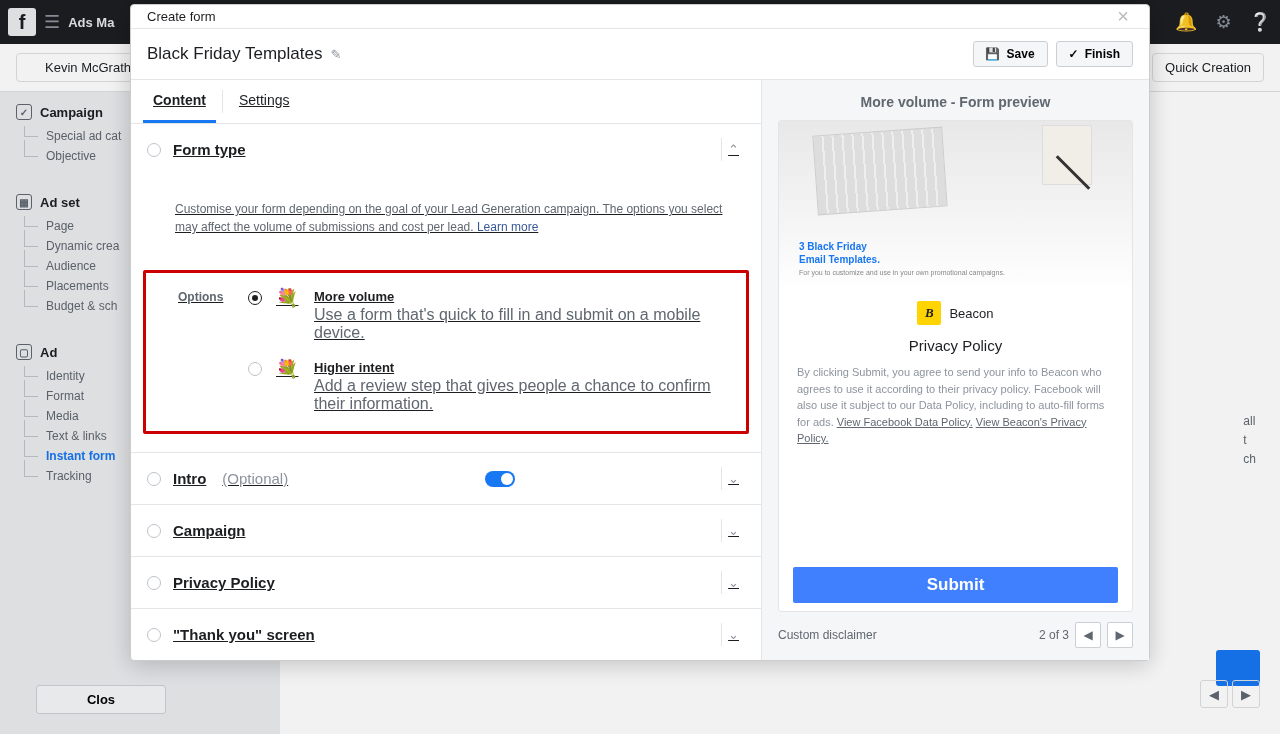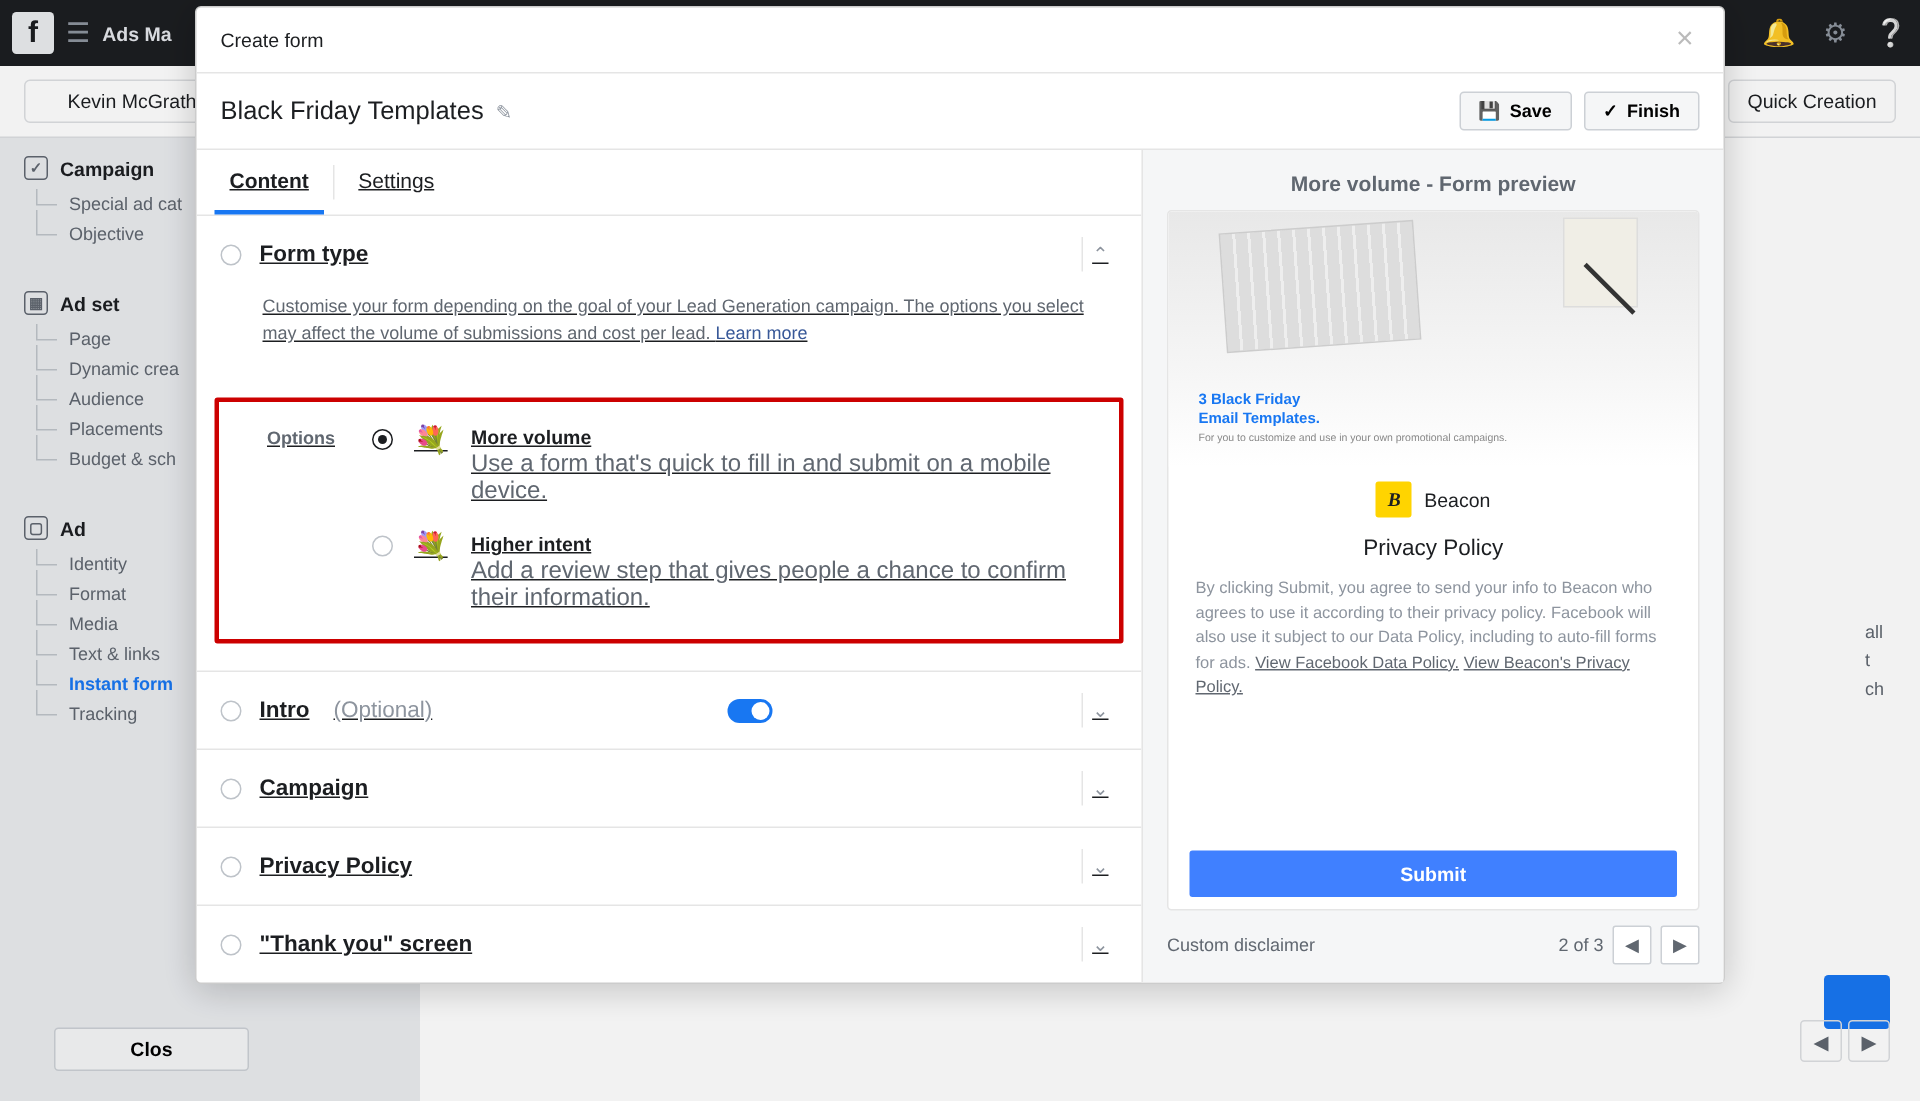--- a/index.html
+++ b/index.html
@@ -39,21 +39,21 @@
   .bg-text { position: absolute; top: 320px; right: 24px; font-size: 12px; color: #606770; line-height: 1.6; text-align: left; }
   .bg-blue { position: absolute; bottom: 48px; right: 20px; height: 36px; width: 44px; background: #1877f2; border-radius: 3px; }
   .bg-nav { position: absolute; bottom: 26px; right: 20px; display: flex; gap: 4px; }
   .bg-nav-btn { width: 28px; height: 28px; border: 1px solid #dddfe2; border-radius: 3px; display: flex; align-items: center; justify-content: center; color: #606770; }
 
   
   .overlay { position: fixed; inset: 0; background: rgba(0,0,0,0.05); }
   
   
   .modal { position: fixed; top: 4px; left: 50%; transform: translateX(-50%); width: 1020px; background: #fff; border: 1px solid #ccc; border-radius: 4px; box-shadow: 0 4px 24px rgba(0,0,0,0.2); display: flex; flex-direction: column; max-height: 720px; }
-  .modal-header { padding: 10px 16px; border-bottom: 1px solid #e5e5e5; display: flex; align-items: center; }
+  .modal-header { padding: 0 16px; border-bottom: 1px solid #e5e5e5; display: flex; align-items: center; }
   .modal-header .mh-title { font-size: 13px; color: #1c1e21; }
   .mh-close { color: #bbb; font-size: 20px; cursor: pointer; padding: 0 4px; }
   .modal-sub { padding: 12px 16px; display: flex; align-items: center; gap: 8px; }
   .form-name { font-size: 17px; font-weight: 400; }
   .pencil { color: #8d949e; font-size: 13px; cursor: pointer; }
   .msb-spacer { flex: 1; }
   .btn { border: 1px solid #ccd0d5; background: #f5f6f7; border-radius: 3px; padding: 5px 12px; font-size: 12px; font-weight: 600; display: inline-flex; align-items: center; gap: 6px; cursor: pointer; }
   
   .modal-body { display: flex; border-top: 1px solid #e5e5e5; flex: 1; overflow: hidden; }
   
@@ -66,21 +66,21 @@
   
   .section { border-bottom: 1px solid #e5e5e5; }
   .sec-head { display: flex; align-items: center; padding: 14px 16px; gap: 12px; cursor: pointer; }
   .radio-empty { width: 14px; height: 14px; border: 1.5px solid #bec3c9; border-radius: 50%; flex-shrink: 0; }
   .sec-title { font-size: 15px; font-weight: 700; }
   .optional { color: #8d949e; font-weight: 400; }
   .chevron { margin-left: auto; color: #8d949e; padding: 4px 6px; border-left: 1px solid #e5e5e5; }
   .toggle { margin-left: auto; margin-right: 10px; width: 30px; height: 16px; background: #1877f2; border-radius: 10px; position: relative; }
   .toggle::after { content: ''; position: absolute; right: 2px; top: 2px; width: 12px; height: 12px; background: #fff; border-radius: 50%; }
   
-  .sec-body { padding: 0 16px 20px 44px; }
+  .sec-body { padding: 0 16px 20px 44px; margin-top: 25px; }
   .sec-desc { font-size: 12px; color: #606770; line-height: 1.5; margin-bottom: 6px; }
   .link { color: #385898; cursor: pointer; }
   
   .options-box { border: 3px solid #cc0000; border-radius: 2px; padding: 16px 14px 18px; margin: 8px 12px 0 12px; }
   .opt-row { display: flex; align-items: flex-start; gap: 14px; margin-bottom: 18px; margin-left: 18px; }
   .opt-row:last-child { margin-bottom: 0; }
   .opt-label { width: 56px; font-size: 12px; color: #606770; font-weight: 600; padding-top: 1px; }
   .radio { width: 14px; height: 14px; border: 1.5px solid #1c1e21; border-radius: 50%; display: flex; align-items: center; justify-content: center; margin-top: 2px; flex-shrink: 0; }
   .radio.checked::after { content: ''; width: 6px; height: 6px; background: #1c1e21; border-radius: 50%; }
   .radio.unchecked { border-color: #bec3c9; }
@@ -97,21 +97,21 @@
   .kb { position: absolute; top: 10px; left: 36px; width: 130px; height: 80px; background: repeating-linear-gradient(90deg, #ddd 0 8px, #eee 8px 10px), repeating-linear-gradient(0deg, #ddd 0 8px, #eee 8px 10px); border: 1px solid #ccc; transform: rotate(-4deg); }
   .note { position: absolute; right: 40px; top: 4px; width: 50px; height: 60px; background: #f0eee6; border: 1px solid #ddd; }
   .pen { position: absolute; right: 36px; top: 50px; width: 46px; height: 3px; background: #333; transform: rotate(45deg); }
   .img-text { position: absolute; bottom: 14px; left: 20px; font-size: 10px; color: #1877f2; font-weight: 600; line-height: 1.3; }
   .img-sub { font-size: 7px; color: #888; font-weight: 400; margin-top: 2px; }
   .brand-row { display: flex; align-items: center; justify-content: center; gap: 8px; padding: 10px 0 4px; }
   .brand-logo { width: 24px; height: 24px; background: #ffd400; border-radius: 2px; display: flex; align-items: center; justify-content: center; font-style: italic; font-weight: bold; font-family: Georgia, serif; }
   .pp-title { text-align: center; font-size: 15px; padding: 8px 0 10px; }
   .pp-text { font-size: 11px; color: #8d949e; padding: 0 18px; line-height: 1.5; }
   .pp-text .u { text-decoration: underline; color: #606770; cursor: pointer; }
-  .submit-btn { margin: 10px 14px 8px; background: #4080ff; color: #fff; text-align: center; padding: 8px 0; font-weight: 700; font-size: 13px; border-radius: 2px; cursor: pointer; margin-top: auto; }
+  .submit-btn { margin: 10px 14px 8px; background: #4080ff; color: #fff; text-align: center; padding: 8px 0; font-weight: 700; font-size: 17px; border-radius: 2px; cursor: pointer; margin-top: auto; }
   .preview-footer { display: flex; align-items: center; padding: 10px 16px 12px; font-size: 12px; color: #606770; }
   .pf-spacer { flex: 1; }
   .pager { display: flex; align-items: center; gap: 6px; }
   .pg-btn { width: 26px; height: 26px; border: 1px solid #ccd0d5; background: #fff; border-radius: 2px; display: flex; align-items: center; justify-content: center; color: #606770; cursor: pointer; }
 </style>
 </head>
 <body>
 
 <div class="topbar">
   <div class="fb-logo">f</div>

